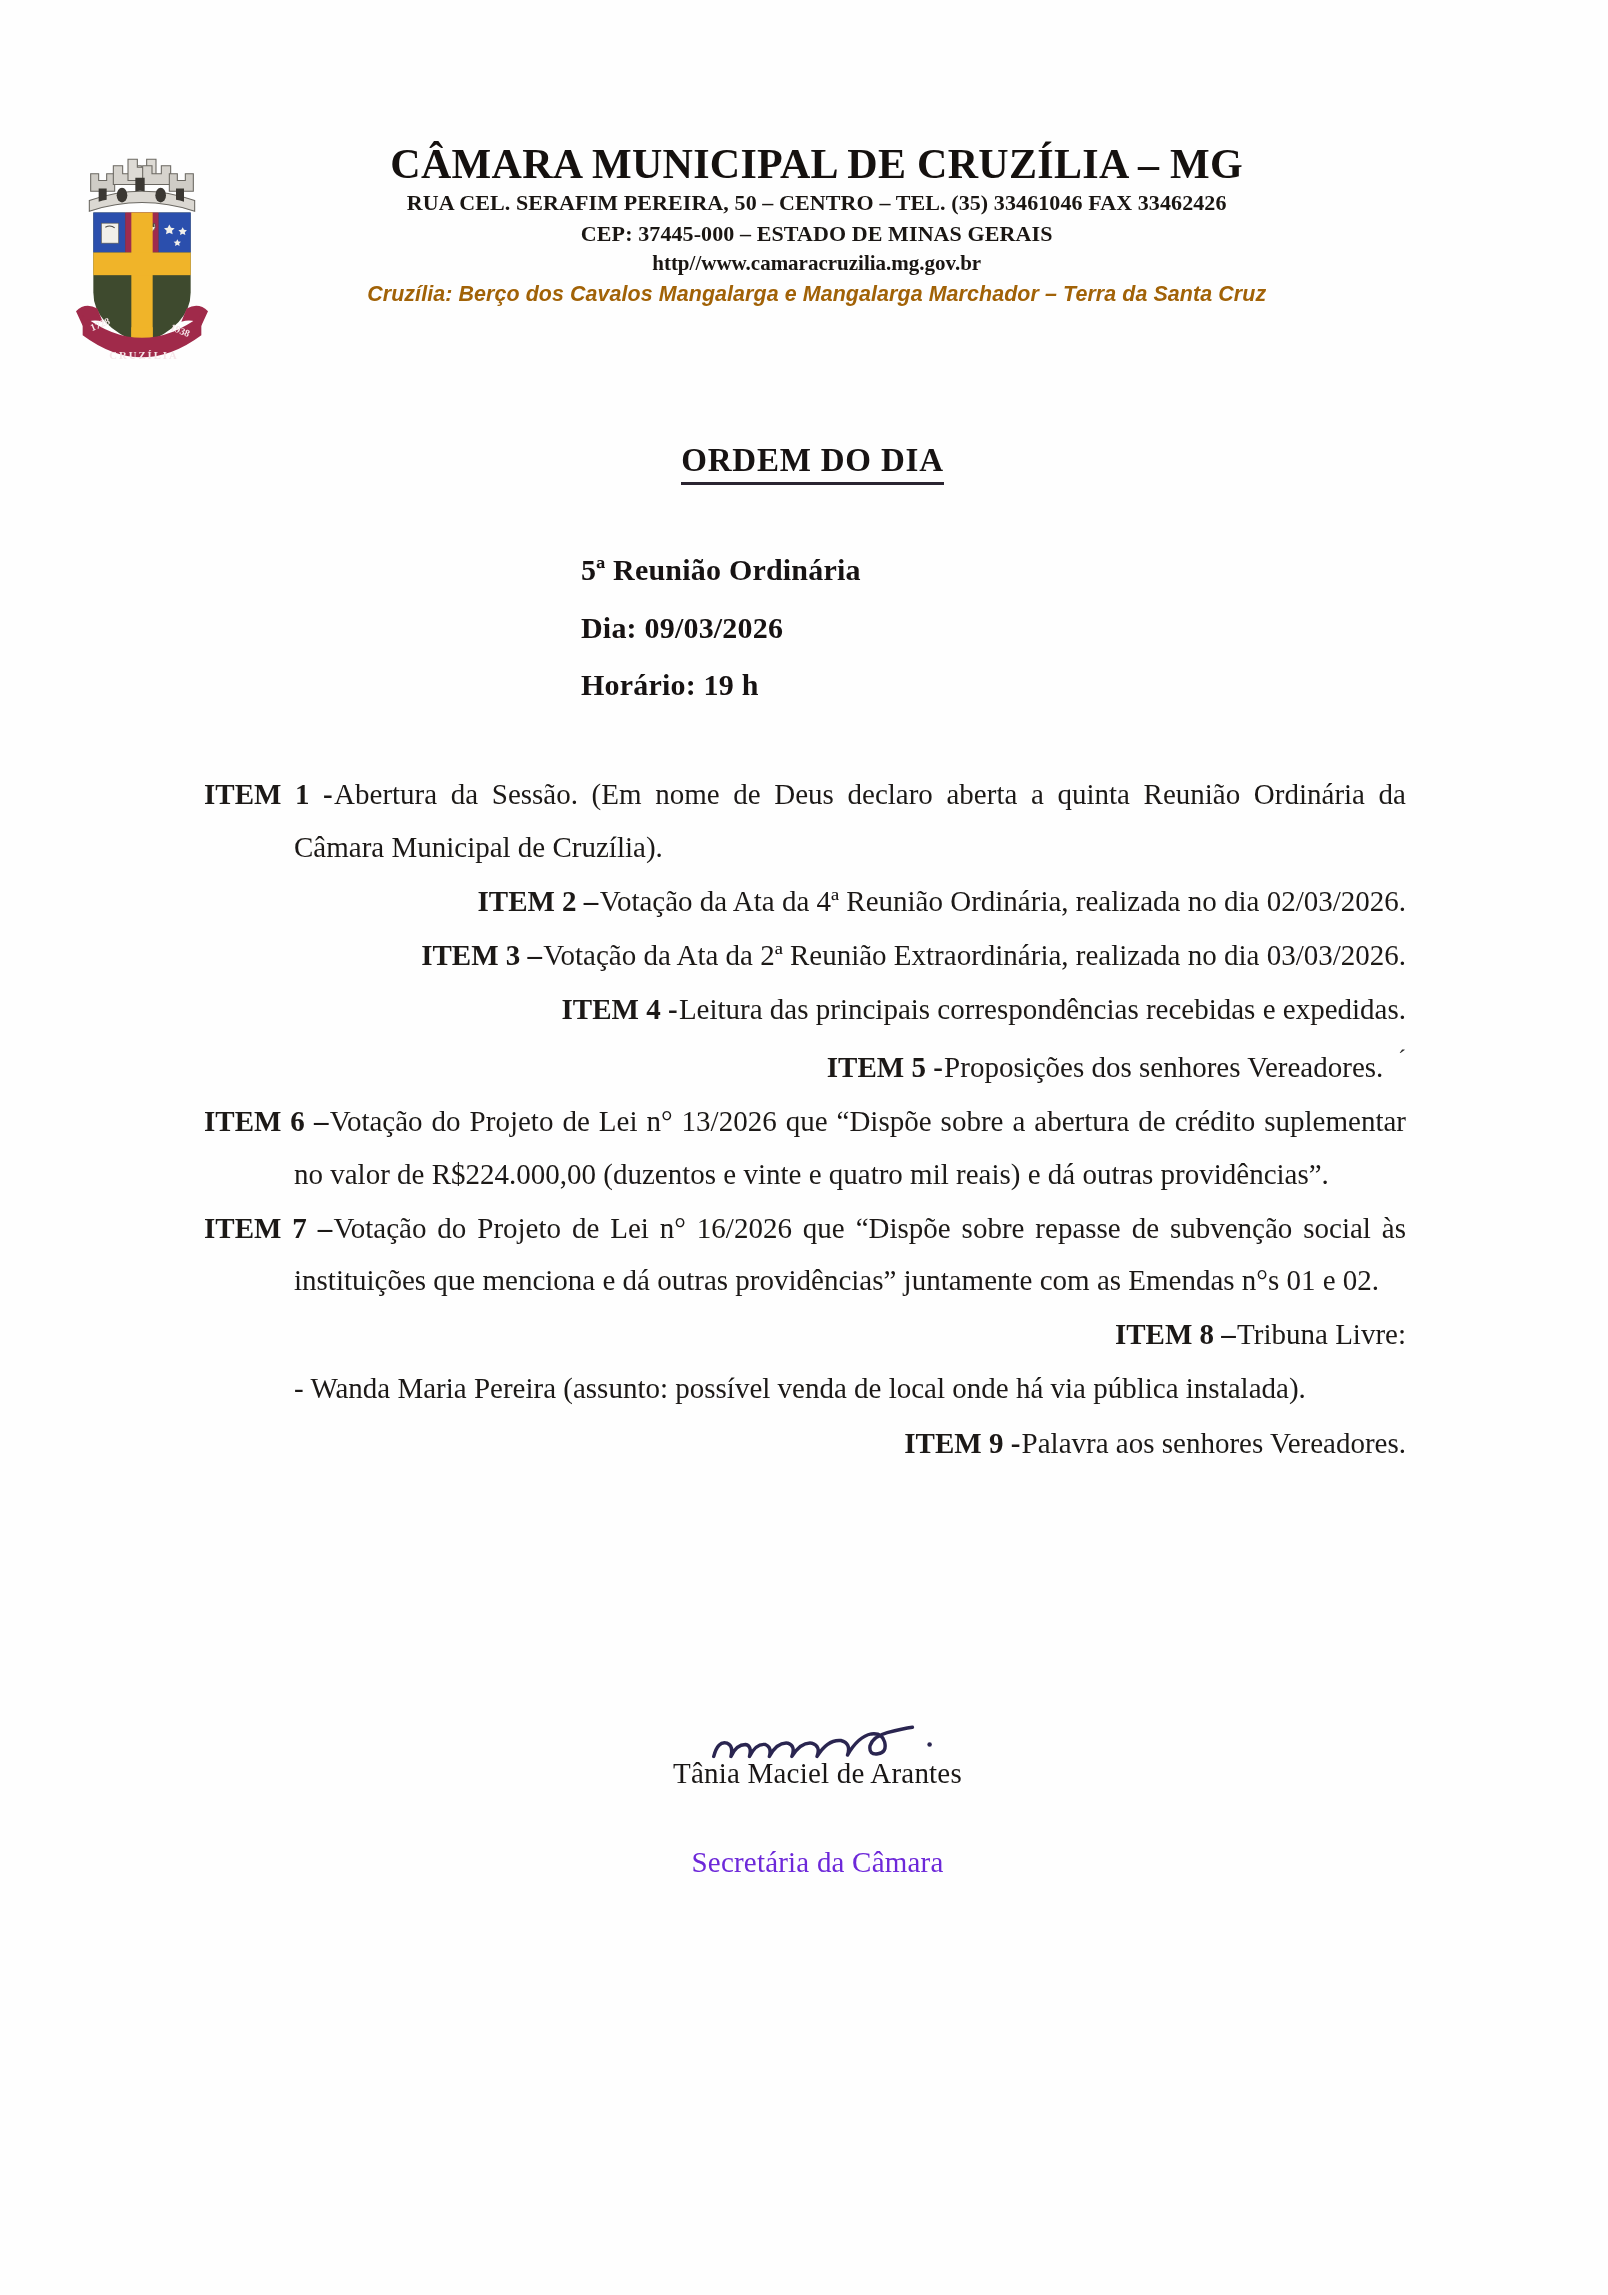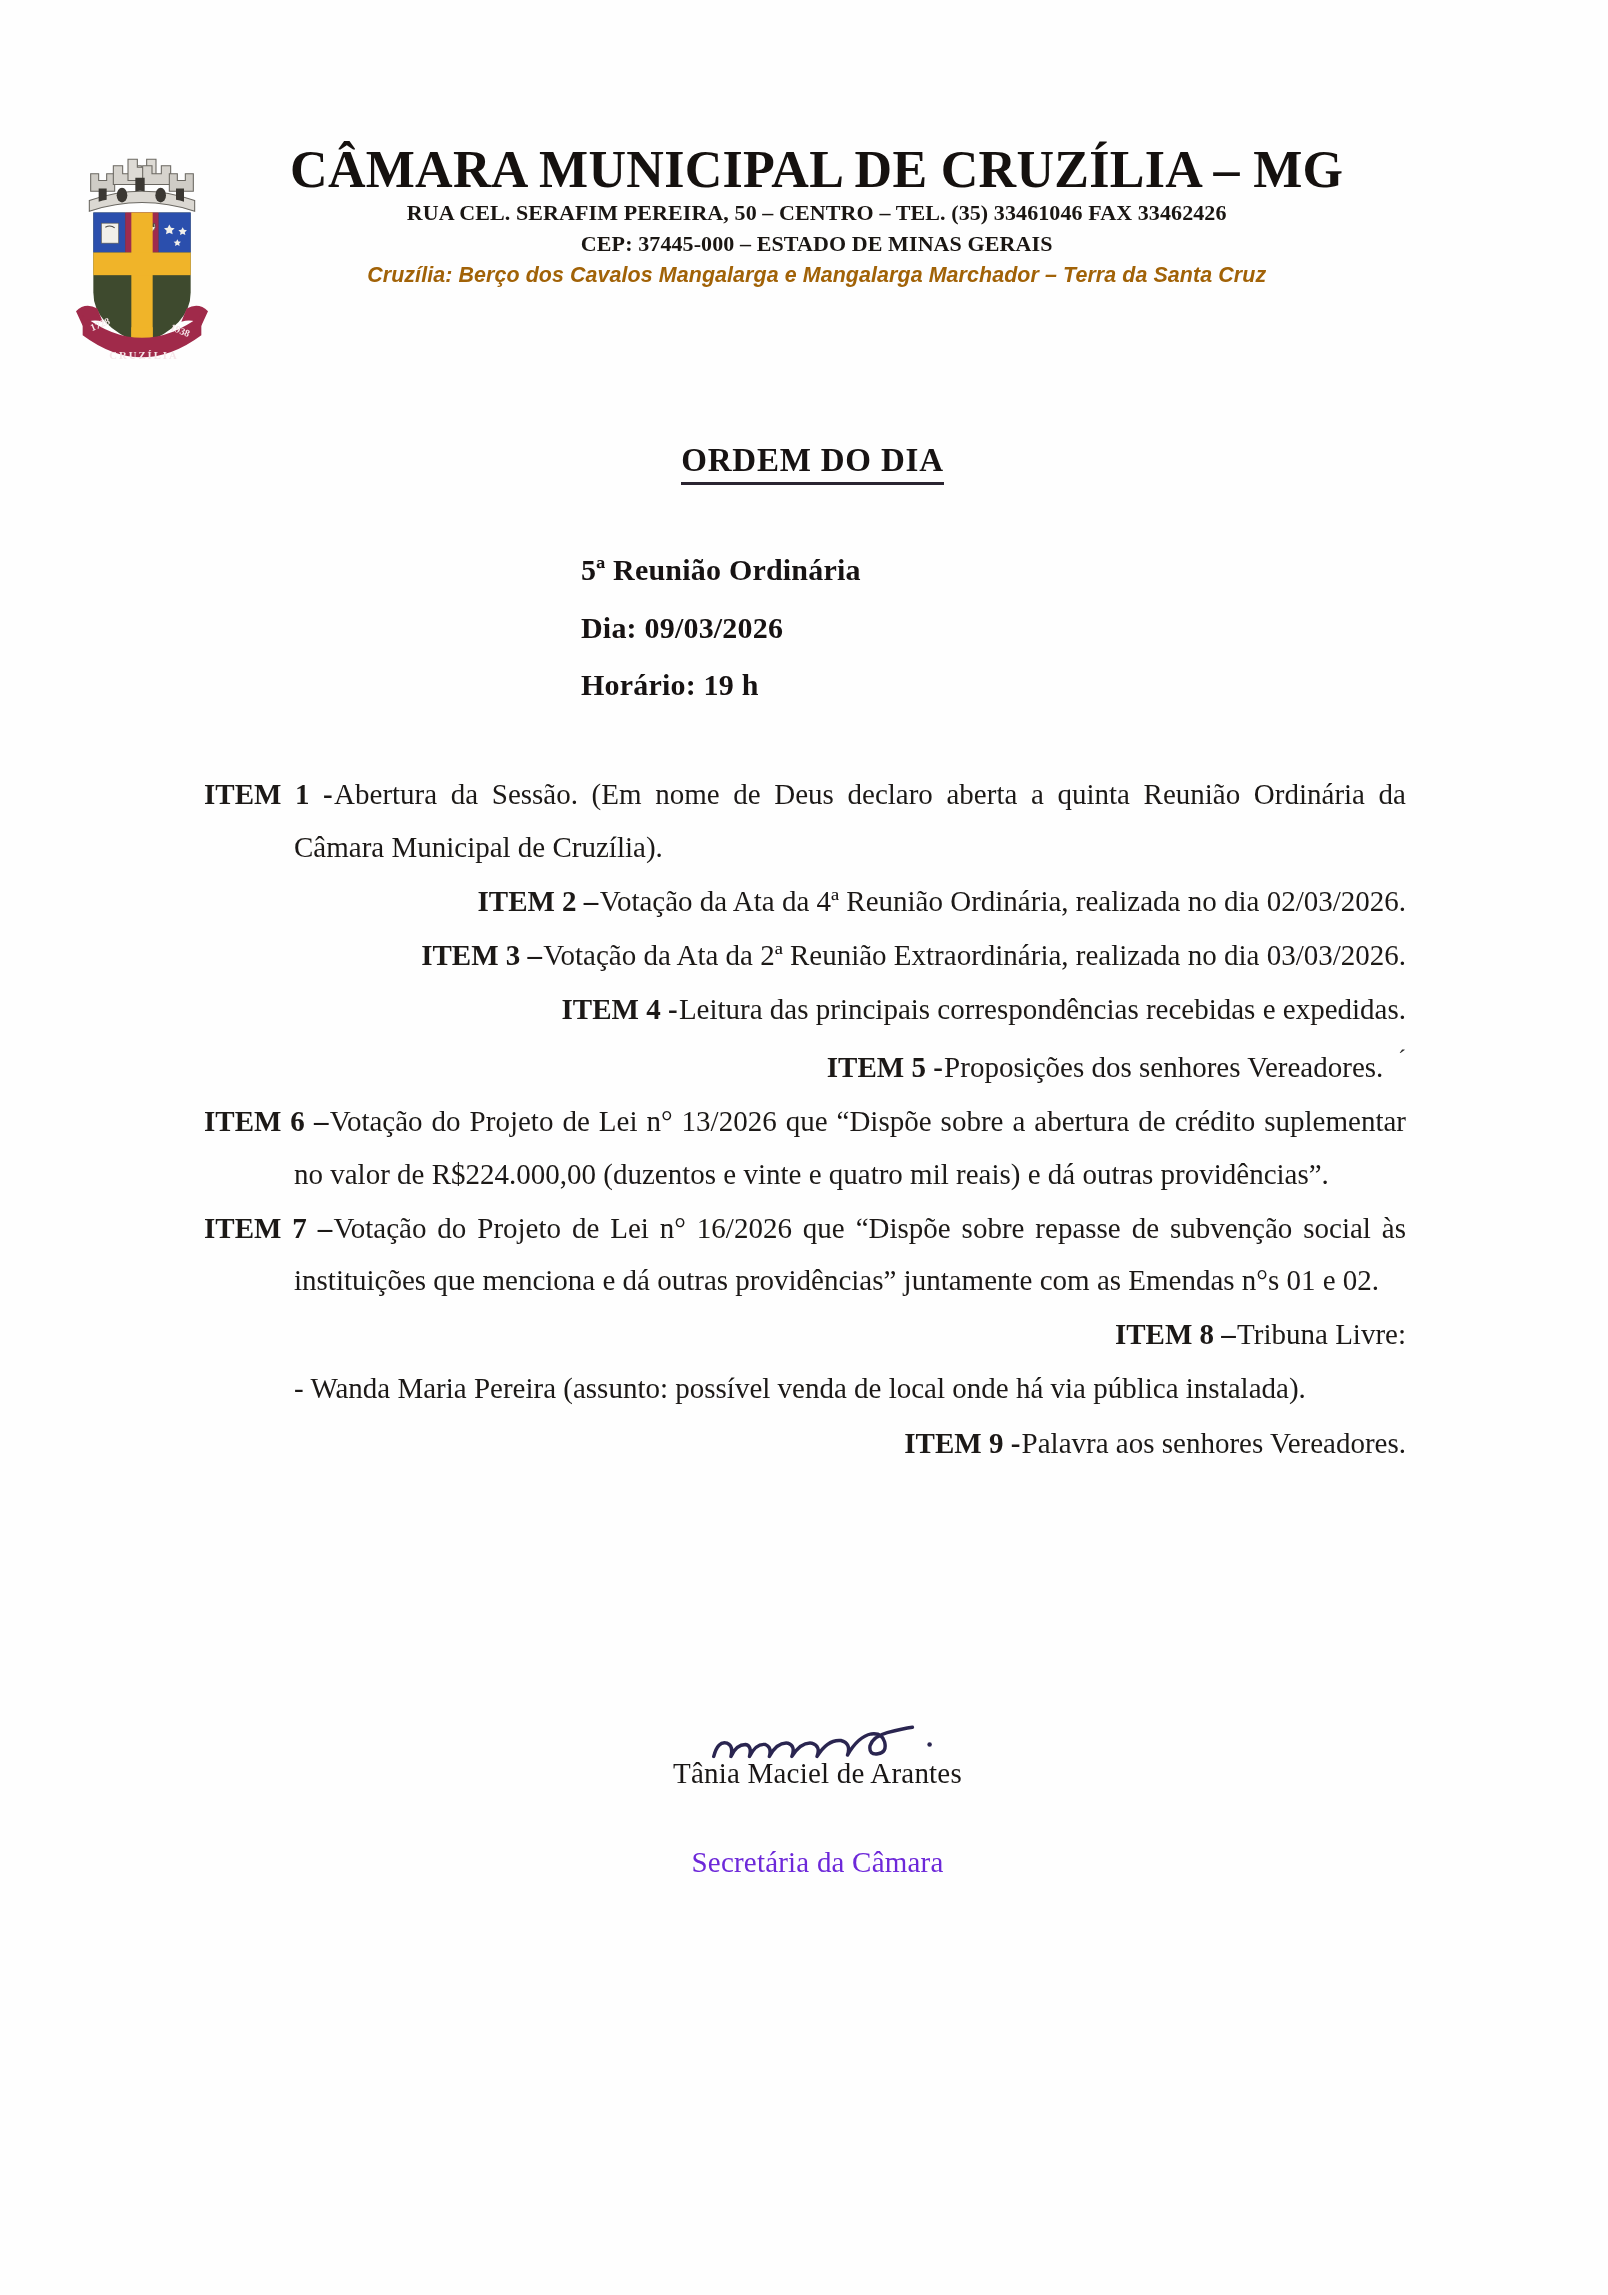--- a/index.html
+++ b/index.html
@@ -48,21 +48,21 @@
   .header-text {
     flex: 0 0 auto;
     width: 1196px;
     text-align: center;
     margin-left: 6.7px;
   }
 
   .org-title {
     font-family: "Liberation Serif", "DejaVu Serif", serif;
     font-weight: bold;
-    font-size: 52px;
+    font-size: 42px;
     letter-spacing: 0.3px;
     line-height: 1.06;
     color: #15110f;
     white-space: nowrap;
   }
 
   .addr-line {
     font-family: "Liberation Serif", "DejaVu Serif", serif;
     font-weight: bold;
     font-size: 22px;
@@ -250,20 +250,21 @@
           <text x="146" y="276" font-family="Liberation Serif, serif" font-size="15" font-weight="bold" fill="#f6e6e9" transform="rotate(22 152 276)">1938</text>
           <text x="56" y="318" font-family="Liberation Serif, serif" font-size="16" letter-spacing="3" font-weight="bold" fill="#f6e6e9">CRUZÍLIA</text>
         </g>
       </svg>
     </div>
 
     <div class="header-text">
       <div class="org-title">CÂMARA MUNICIPAL DE CRUZÍLIA – MG</div>
       <div class="addr-line">RUA CEL. SERAFIM PEREIRA, 50 – CENTRO – TEL. (35) 33461046  FAX  33462426</div>
       <div class="addr-line">CEP: 37445-000 – ESTADO DE MINAS GERAIS</div>
+      <div class="addr-line url">http//www.camaracruzilia.mg.gov.br</div>
       <div class="motto">Cruzília: Berço dos Cavalos Mangalarga e Mangalarga Marchador – Terra da Santa Cruz</div>
     </div>
   </div>
 
   <div class="doc-title-wrap">
     <span class="doc-title">ORDEM DO DIA</span>
   </div>
 
   <div class="meta-block">
     <div class="meta-line">5ª Reunião Ordinária</div>

